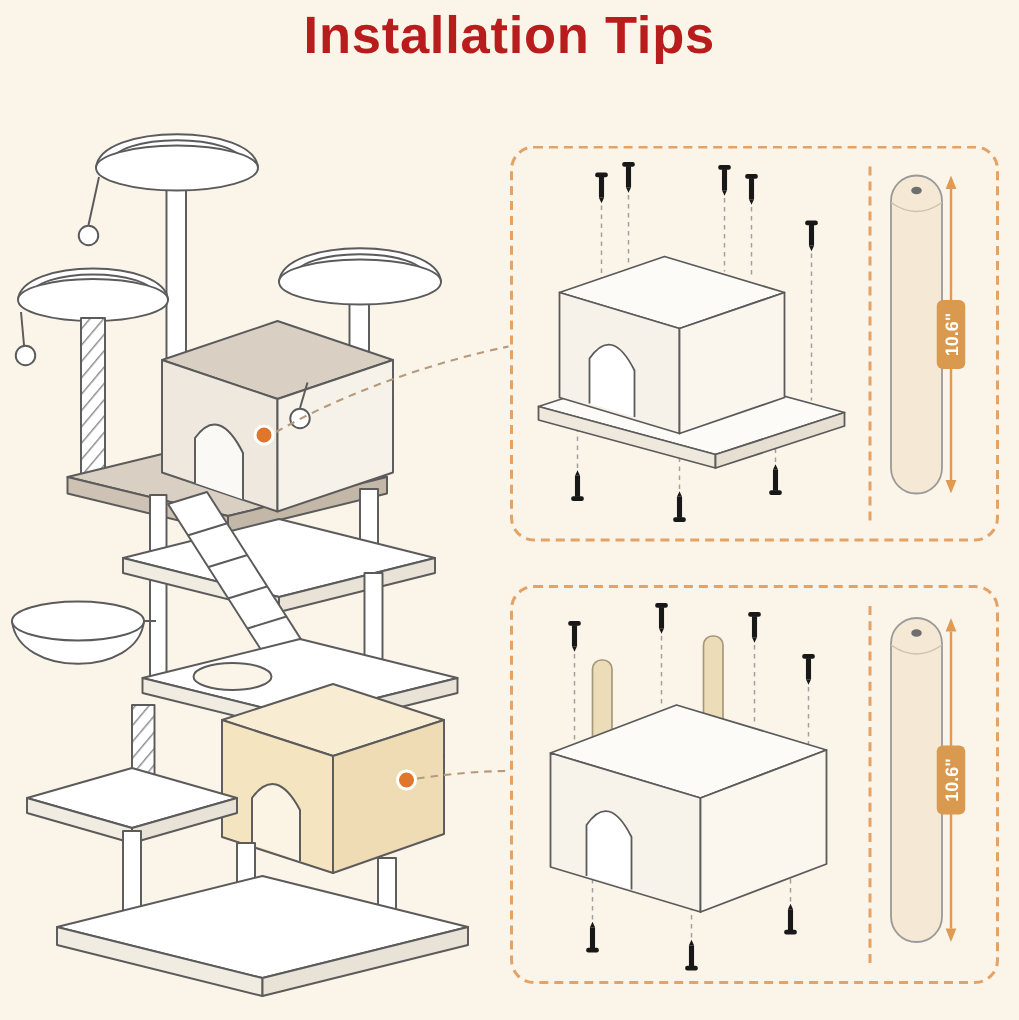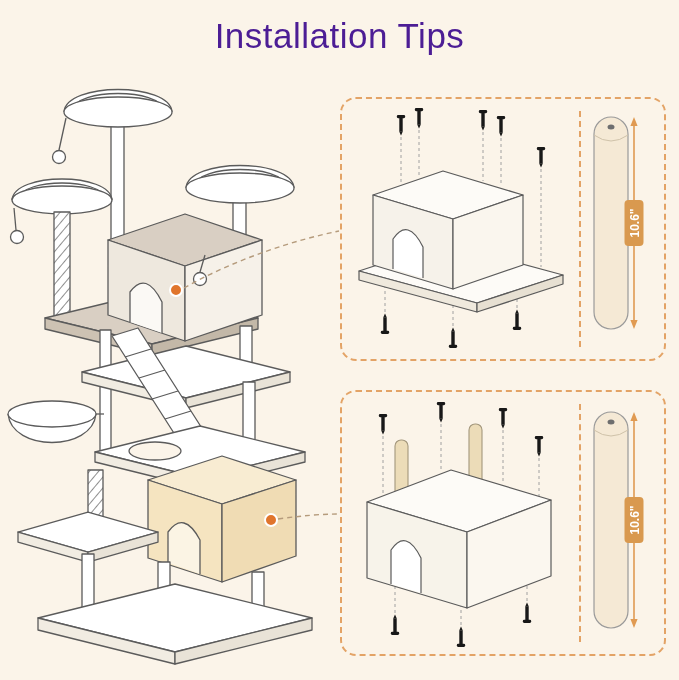--- a/index.html
+++ b/index.html
@@ -3,23 +3,23 @@
 <meta charset="utf-8">
 <style>
   * { margin:0; padding:0; box-sizing:border-box; }
   html,body { width:679px; height:680px; }
   body { font-family:"Liberation Sans", sans-serif; }
   #canvas {
     position:relative; width:679px; height:680px;
     background:#fbf4e9; overflow:hidden;
   }
   .title {
-    position:absolute; top:16px; left:0; width:100%;
-    text-align:center; font-size:35px; font-weight:normal;
-    color:#4c1d95; letter-spacing:0.5px;
+    position:absolute; top:4px; left:0; width:100%;
+    text-align:center; font-size:35px; font-weight:bold;
+    color:#b91c1c; letter-spacing:0.5px;
   }
   .panel {
     position:absolute;
     border:2px dashed #e3a366;
     border-radius:16px;
   }
   .panel .divider {
     position:absolute; top:12px; bottom:12px; width:0;
     border-left:2px dashed #e3a366;
   }

